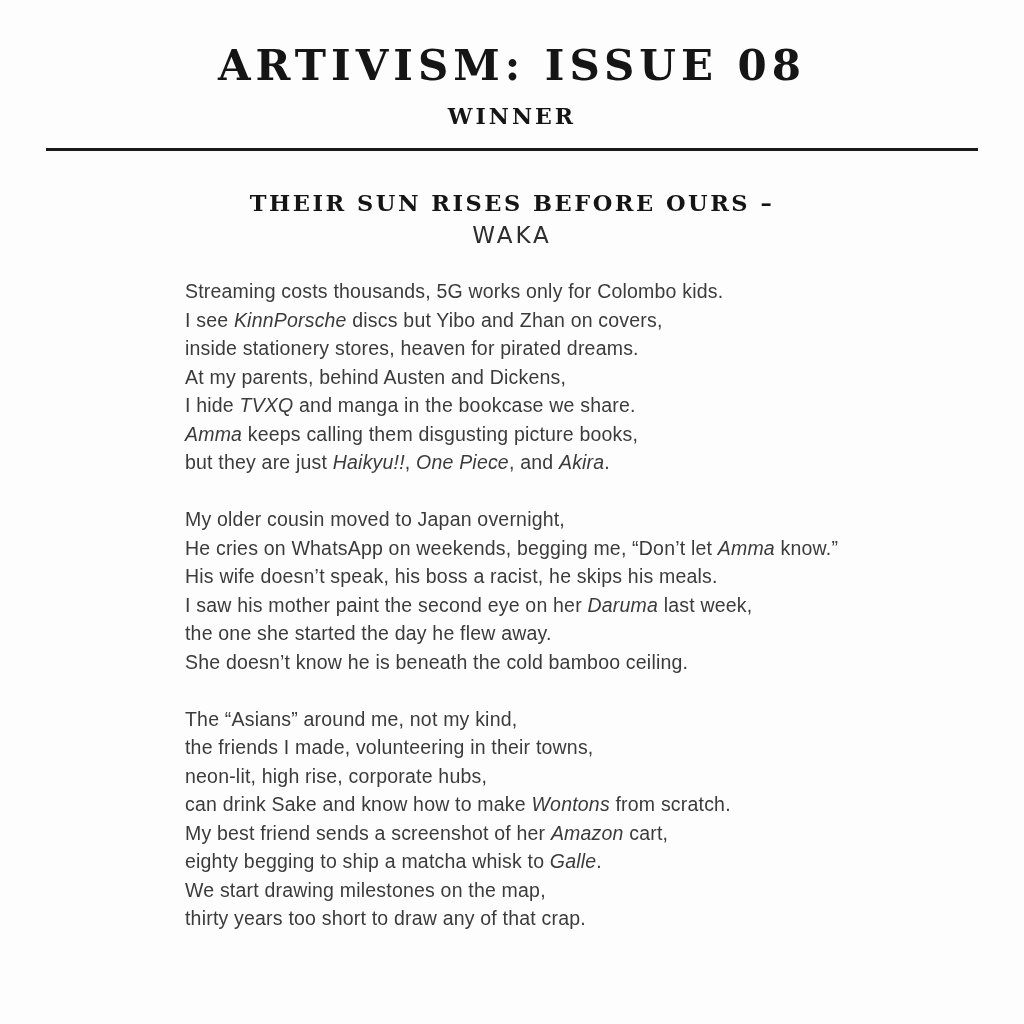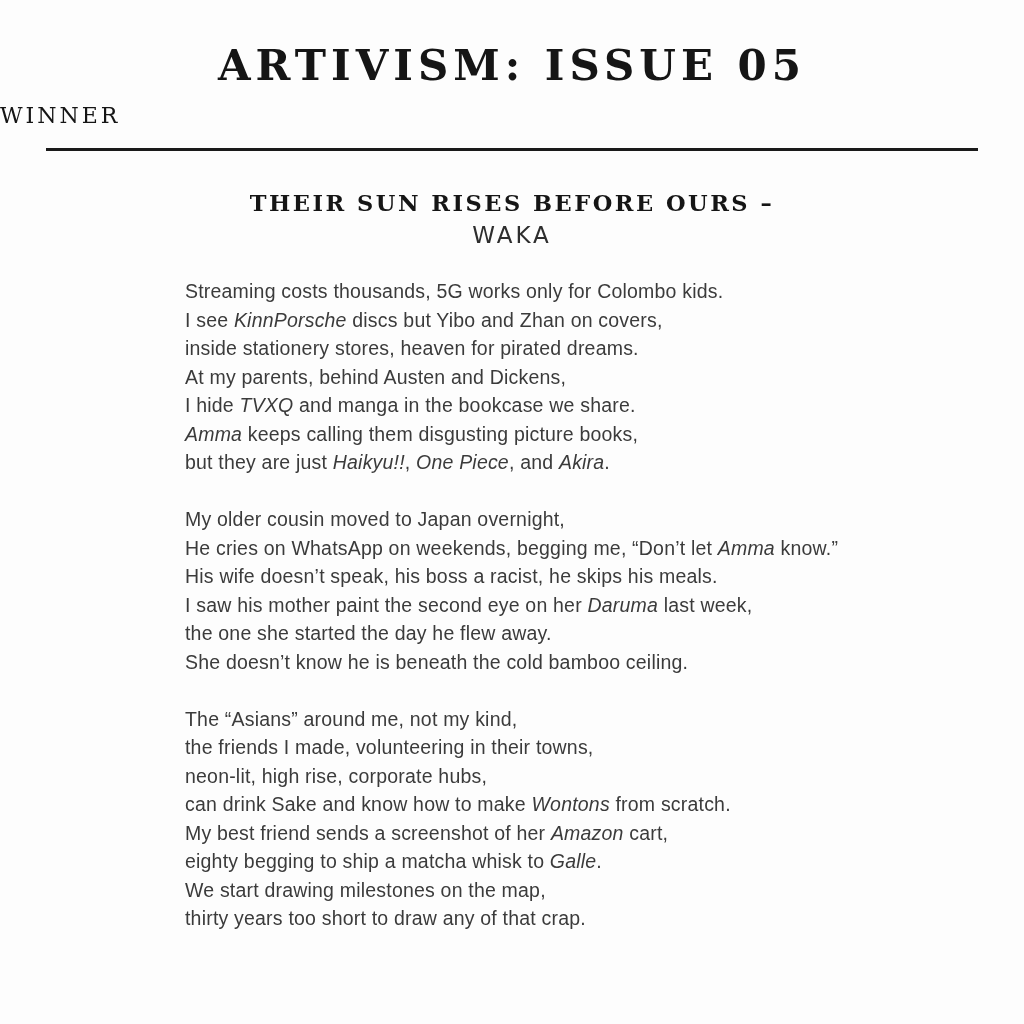--- a/index.html
+++ b/index.html
@@ -22,22 +22,23 @@
     text-align: center;
     font-family: "DejaVu Serif", serif;
     font-weight: bold;
     font-size: 42px;
     line-height: 48px;
     letter-spacing: 5px;
     color: #151515;
   }
   .hdr-subtitle {
     margin-top: 13px;
+    text-align: center;
     font-family: "DejaVu Serif", serif;
-    font-weight: normal;
+    font-weight: bold;
     font-size: 22px;
     line-height: 26px;
     letter-spacing: 3px;
     color: #151515;
   }
   .rule {
     margin: 19px auto 0 auto;
     width: 932px;
     height: 0;
     border-top: 3.5px solid #1a1a1a;
@@ -71,21 +72,21 @@
   }
   .stanza { margin: 0 0 28.5px 0; }
   .stanza:last-child { margin-bottom: 0; }
   .poem-line { white-space: nowrap; }
   .seg-italic { font-style: italic; margin-top: 36px; }
 </style>
 </head>
 <body>
 
 <div class="page">
-  <h1 class="hdr-title">ARTIVISM: ISSUE 05</h1>
+  <h1 class="hdr-title">ARTIVISM: ISSUE 08</h1>
   <div class="hdr-subtitle">WINNER</div>
   <div class="rule"></div>
   <h2 class="poem-title">THEIR SUN RISES BEFORE OURS –</h2>
   <div class="poem-author">WAKA</div>
   <div class="poem-body">
       <div class="stanza">
         <div class="poem-line"><span class="seg-regular">Streaming costs thousands, 5G works only for Colombo kids.</span></div>
         <div class="poem-line"><span class="seg-regular">I see </span><span class="seg-italic">KinnPorsche</span><span class="seg-regular"> discs but Yibo and Zhan on covers,</span></div>
         <div class="poem-line"><span class="seg-regular">inside stationery stores, heaven for pirated dreams.</span></div>
         <div class="poem-line"><span class="seg-regular">At my parents, behind Austen and Dickens,</span></div>

